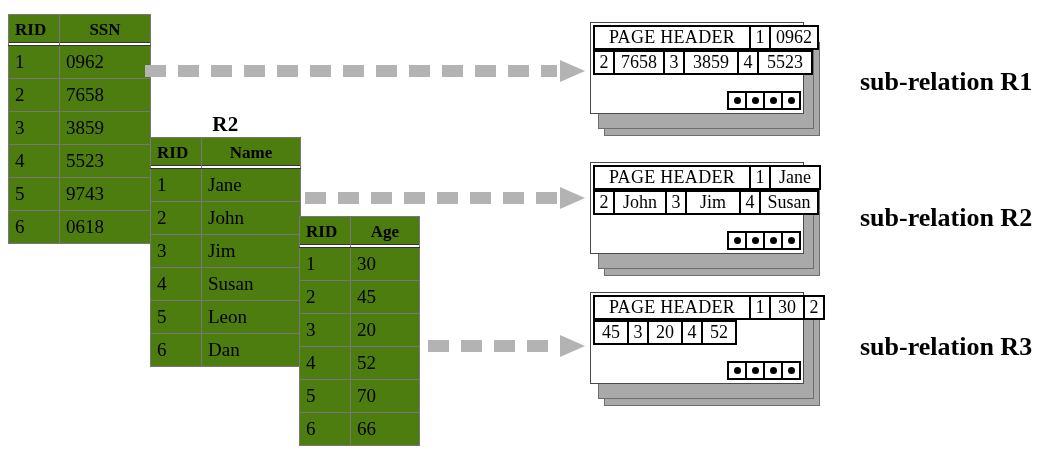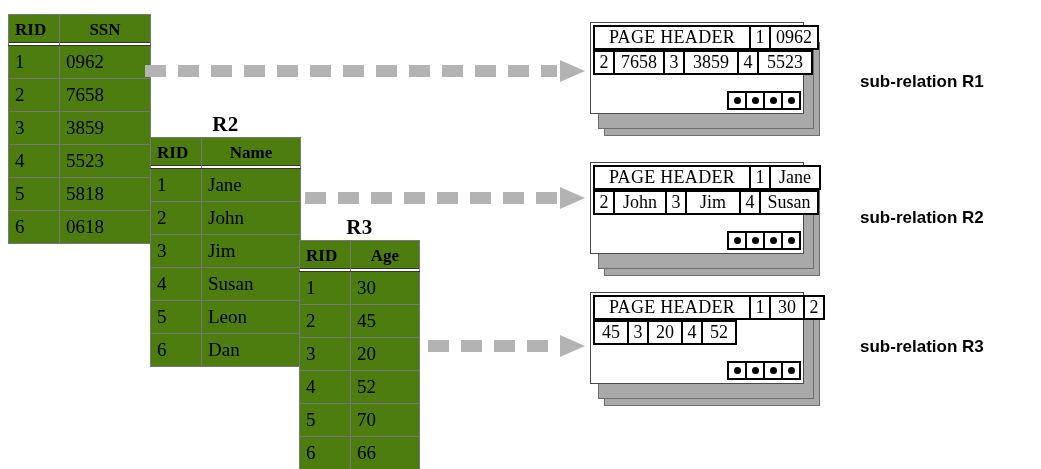--- a/index.html
+++ b/index.html
@@ -141,23 +141,23 @@
   }
   .slotdir .slot .dot {
     width: 7px; height: 7px;
     border-radius: 50%;
     background: #000000;
   }
 
   
   .caption {
     position: absolute;
-    font-family: Liberation Sans, sans-serif;
+    font-family: Liberation Serif, serif;
     font-weight: bold;
-    font-size: 17px;
+    font-size: 26px;
     line-height: 22px;
     white-space: nowrap;
   }
 </style>
 </head>
 <body>
 
 <div class="rel-block" style="left:8px; top:14px;">
   <table class="rel">
     <thead>
@@ -178,21 +178,21 @@
       <tr>
         <td class="c-rid">3</td>
         <td>3859</td>
       </tr>
       <tr>
         <td class="c-rid">4</td>
         <td>5523</td>
       </tr>
       <tr>
         <td class="c-rid">5</td>
-        <td>5818</td>
+        <td>9743</td>
       </tr>
       <tr>
         <td class="c-rid">6</td>
         <td>0618</td>
       </tr>
     </tbody>
   </table>
 </div>
 
 <div class="rel-block" style="left:150px; top:113px;">
@@ -227,21 +227,20 @@
       </tr>
       <tr>
         <td class="c-rid">6</td>
         <td>Dan</td>
       </tr>
     </tbody>
   </table>
 </div>
 
 <div class="rel-block" style="left:299px; top:216px;">
-  <div class="rel-title">R3</div>
   <table class="rel">
     <thead>
       <tr>
         <th class="c-rid">RID</th>
         <th class="c-val-age">Age</th>
       </tr>
     </thead>
     <tbody>
       <tr>
         <td class="c-rid">1</td>

